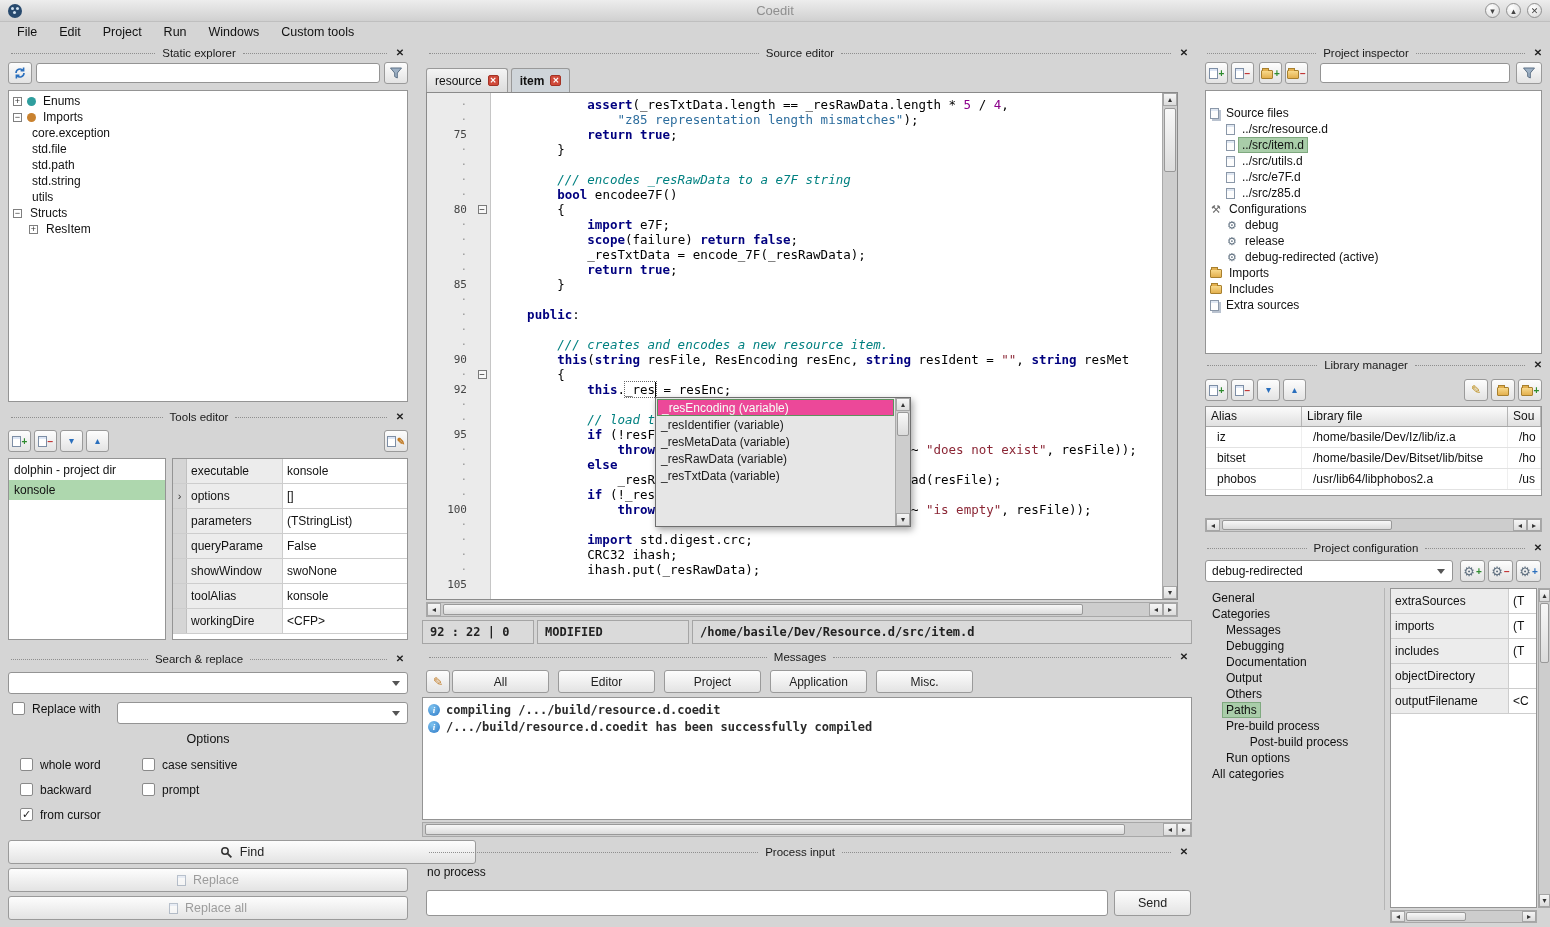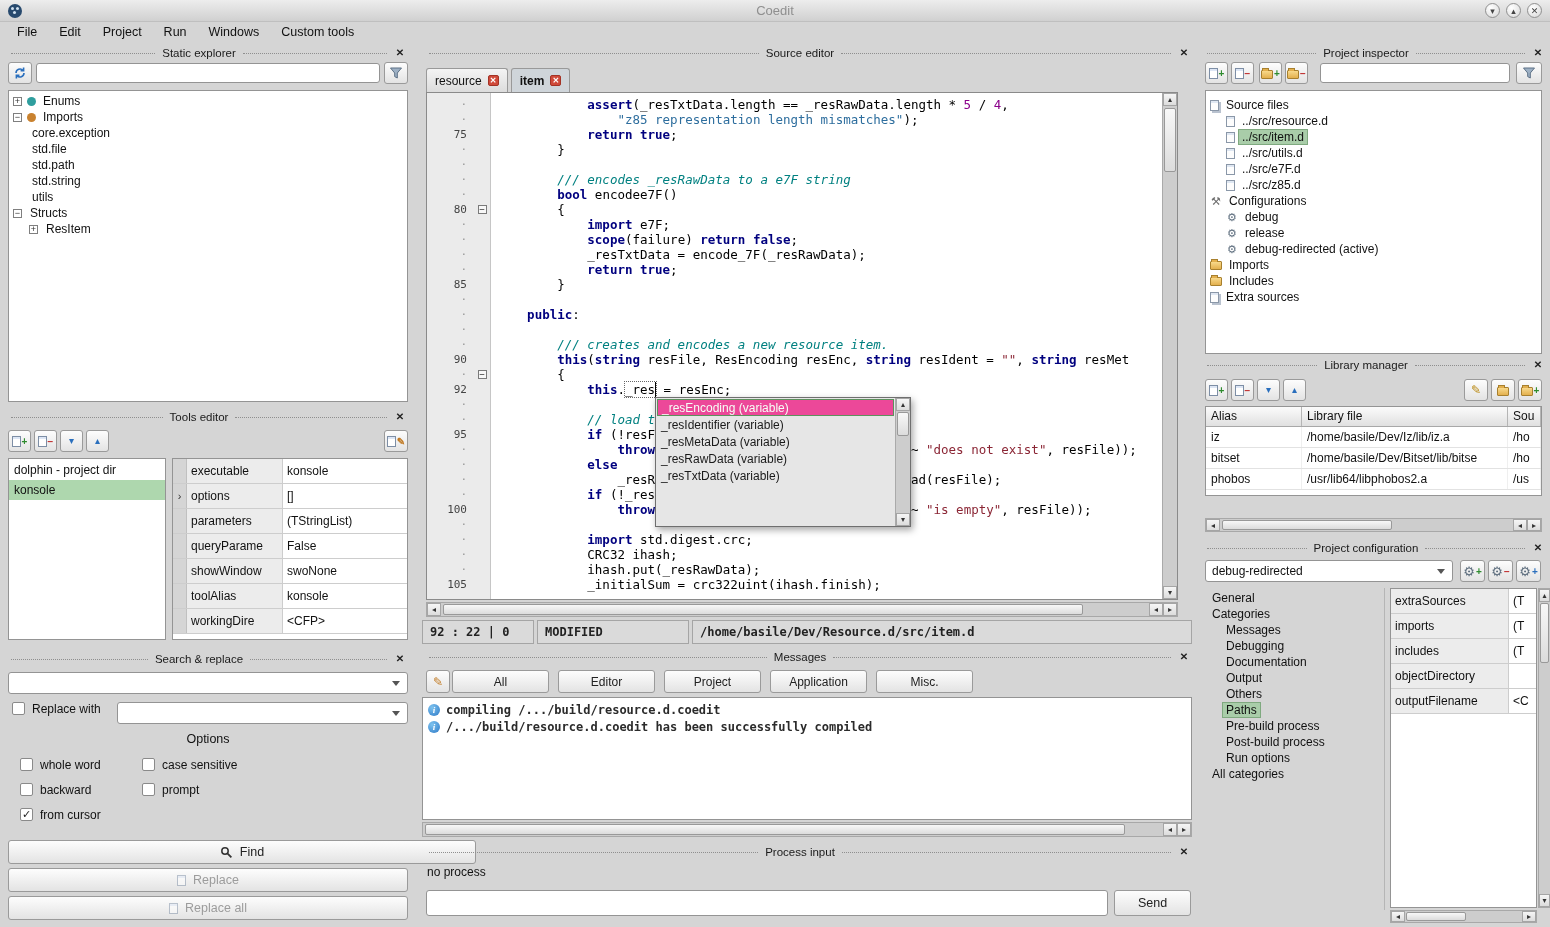--- a/index.html
+++ b/index.html
@@ -114,21 +114,21 @@
 
 
 .cb-row{display:flex;align-items:center;height:25px;font-size:12px}
 .cbx{width:13px;height:13px;border:1px solid #8a8a8a;border-radius:2px;background:#fff;display:inline-flex;align-items:center;justify-content:center;font-size:11px;color:#222;margin-right:7px;flex:none}
 #sr-checks{display:grid;grid-template-columns:122px 1fr}
 
 
 .lm-hrow{display:flex;height:20px;background:linear-gradient(#fbfbfb,#e0e0e0);border-bottom:1px solid #a8a8a8;font-size:12px}
 .lm-hcell{padding:2px 5px;border-right:1px solid #b5b5b5;overflow:hidden;white-space:nowrap}
 .lm-row{display:flex;height:21px;border-bottom:1px solid #e2e2e2;font-size:12px;background:#fff}
-.lm-cell{padding:3px 5px;border-right:1px solid #efefef;overflow:hidden;white-space:nowrap;flex:none}
+.lm-cell{padding:3px 11px;border-right:1px solid #efefef;overflow:hidden;white-space:nowrap;flex:none}
 .lm-cell.last,.lm-hcell.last{flex:1}
 </style>
 </head>
 <body>
 
 <div id="titlebar">
   <span class="paw"></span>
   <span id="title">Coedit</span>
   <span class="winbtns">
     <span class="wbtn">▾</span>
@@ -501,21 +501,20 @@
         <span class="ed-code"><span>            CRC32 ihash;</span></span>
       </div>
       <div class="ed-line">
         <span class="ed-num">·</span>
         <span class="ed-fold"></span>
         <span class="ed-code"><span>            ihash.put(_resRawData);</span></span>
       </div>
       <div class="ed-line">
         <span class="ed-num lbl">105</span>
         <span class="ed-fold"></span>
-        <span class="ed-code"><span>            _initialSum = crc322uint(ihash.finish);</span></span>
       </div>
     </div>
   <div id="ed-popup">
     <div id="pop-items">
         <div class="pop-item sel">_resEncoding (variable)</div>
         <div class="pop-item">_resIdentifier (variable)</div>
         <div class="pop-item">_resMetaData (variable)</div>
         <div class="pop-item">_resRawData (variable)</div>
         <div class="pop-item">_resTxtData (variable)</div>
       </div>
@@ -616,21 +615,21 @@
 <button class="tinybtn" style="left:1285px;top:62px;width:23px;height:22px">
     <span class="mfolder"></span>
     <span class="sign sr">−</span>
   </button>
 <input class="input" style="left: 1320px; top: 63px; width: 190px; height: 20px;" value="">
 <button class="tinybtn" style="left:1516px;top:62px;width:26px;height:22px">
   <svg width="14" height="14" viewBox="0 0 14 14">
     <path d="M1.5 2h11l-4.2 5v5l-2.6-1.4V7z" fill="#9db0c4" stroke="#5d7186"></path>
   </svg>
 </button>
-<div class="wbox" id="pj-tree" style="left:1205px;top:90px;width:337px;height:264px;padding-top:6px">
+<div class="wbox" id="pj-tree" style="left:1205px;top:90px;width:337px;height:264px;padding-top:14px">
     <div class="trow" style="padding-left: 4px;">
       <span class="ic ifile stack"></span>
       <span class="tlabel">Source files</span>
     </div>
     <div class="trow" style="padding-left: 20px;">
       <span class="ic ifile"></span>
       <span class="tlabel">../src/resource.d</span>
     </div>
     <div class="trow" style="padding-left: 20px;">
       <span class="ic ifile"></span>
@@ -781,21 +780,21 @@
     </div>
     <div class="trow" style="padding-left: 18px;">
       <span class="tlabel">Others</span>
     </div>
     <div class="trow" style="padding-left: 18px;">
       <span class="tlabel sel">Paths</span>
     </div>
     <div class="trow" style="padding-left: 18px;">
       <span class="tlabel">Pre-build process</span>
     </div>
-    <div class="trow" style="padding-left: 18px;">
+    <div class="trow" style="padding-left: 18px; justify-content: center;">
       <span class="tlabel">Post-build process</span>
     </div>
     <div class="trow" style="padding-left: 18px;">
       <span class="tlabel">Run options</span>
     </div>
     <div class="trow" style="padding-left: 4px;">
       <span class="tlabel">All categories</span>
     </div>
   </div>
 <div class="abs" style="left:1384px;top:588px;width:1px;height:322px;background:#b5b5b5"></div>

